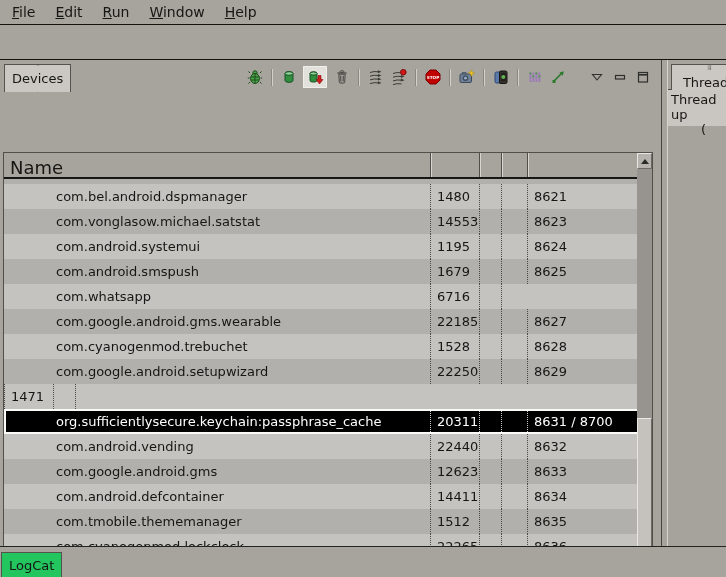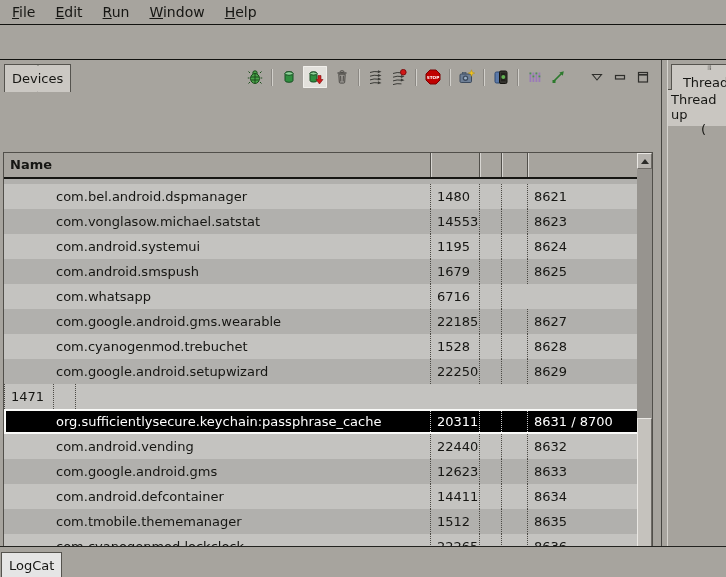--- a/index.html
+++ b/index.html
@@ -31,21 +31,21 @@
   .tbtn svg { display:block; }
   .tb-sep { width:1px; height:17px; background:#8b8883; box-shadow:1px 0 0 #d2d0cb; margin:0 2px; }
   .tbtn.highlight { width:24px; height:22px; background:#e3e1dc;
     box-shadow:inset 0 0 0 1px #f1efeb; border-radius:1px; }
   .tb-gap { width:10px; }
   
   #table-frame { position:absolute; left:3px; top:92px; width:650px; height:454px;
     border:1px solid #514f4a; background:#c0bfbc; }
   #table-header { position:absolute; left:0; top:0; width:633px; height:26px;
     background:#a7a49e; border-bottom:2px solid #161613; }
-  #table-header .hdr-label { position:absolute; left:6px; top:4px; font-size:13px;font-weight:bold; }
+  #table-header .hdr-label { position:absolute; left:6px; top:4px; font-size:18px; }
   .hdr-sep { position:absolute; top:0; width:1px; height:24px; background:#514f4a;
     box-shadow:1px 0 0 #d8d6d2; }
   
   #device-table-body { position:absolute; left:0; top:26px; width:633px; height:410px;
     overflow:hidden; background:#c0bfbc; }
   #partial-row { width:633px; height:5px; background:#b1b0ad; }
   .trow { display:flex; width:711px; height:25px; align-items:center; }
   .trow.light { background:#c4c3c0; }
   .trow.dark  { background:#b1b0ad; }
   .trow .cell { height:25px; line-height:25px; overflow:hidden; white-space:nowrap; font-size:13px; }
@@ -74,21 +74,21 @@
   #threads-panel { position:absolute; left:667px; top:60px; width:59px; height:486px;
     overflow:hidden; border-left:1px solid #d6d4cf; }
   #threads-tabstrip { position:relative; width:100%; height:30px; border-bottom:1px solid #514f4a; }
   #threads-tab { left:3px; top:4px; height:26px; width:76px; padding:0 5px; }
   #threads-msg { width:100%; height:36px; background:#c9c6c1; padding:2px 0 0 3px; font-size:13px; }
   #threads-msg .msg-line2 { padding-left:30px; }
   #threads-body { width:100%; height:419px; background:#a6a39d; }
   
   #bottom-strip { position:absolute; left:0; top:546px; width:726px; height:31px;
     background:#a7a49e; border-top:1px solid #232320; }
-  #logcat-tab { left:1px; top:5px; height:26px; background:#e5e5e5; }
+  #logcat-tab { left:1px; top:5px; height:26px; background:#22c55e; }
 </style>
 </head>
 <body>
 
 <div id="window">
 
   <div id="menubar">
     <span class="menu-item">File</span>
     <span class="menu-item">Edit</span>
     <span class="menu-item">Run</span>

